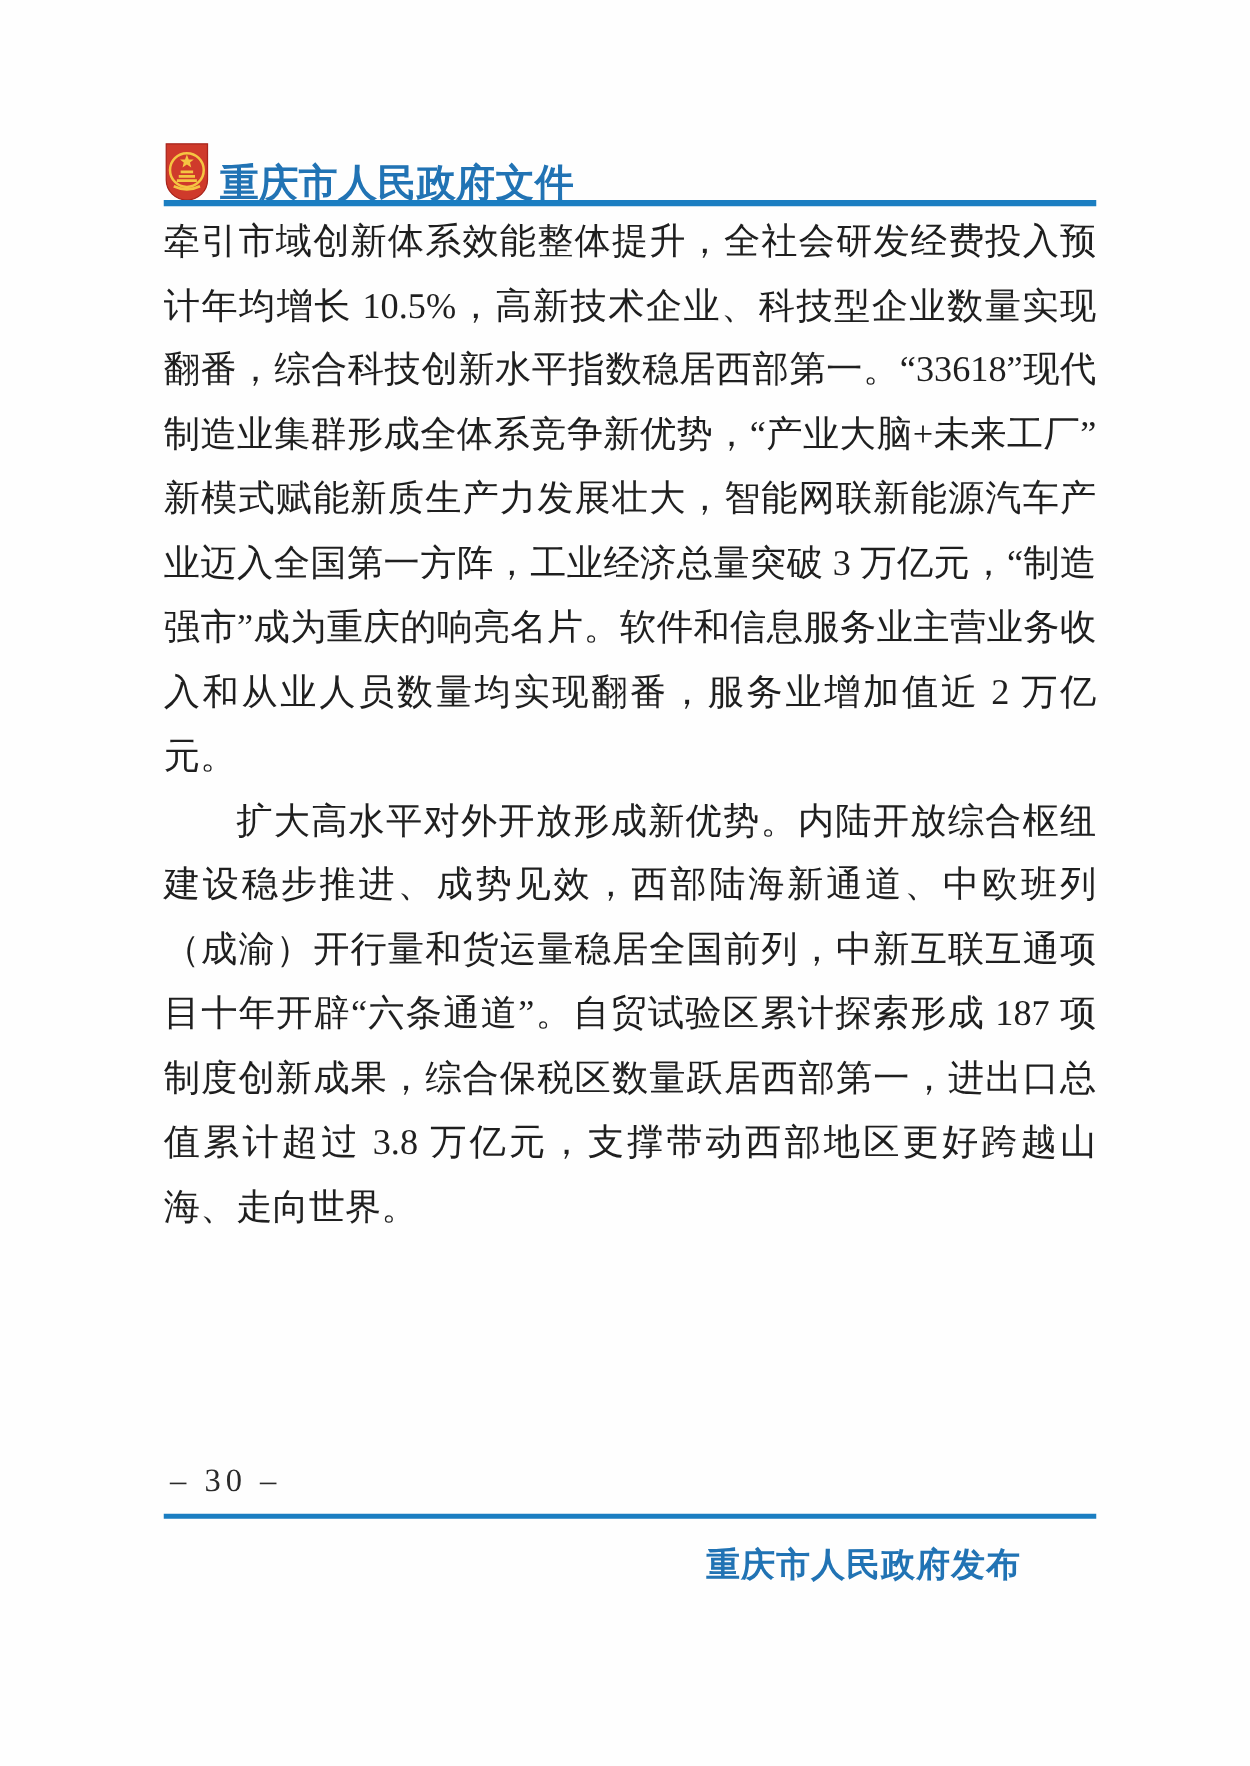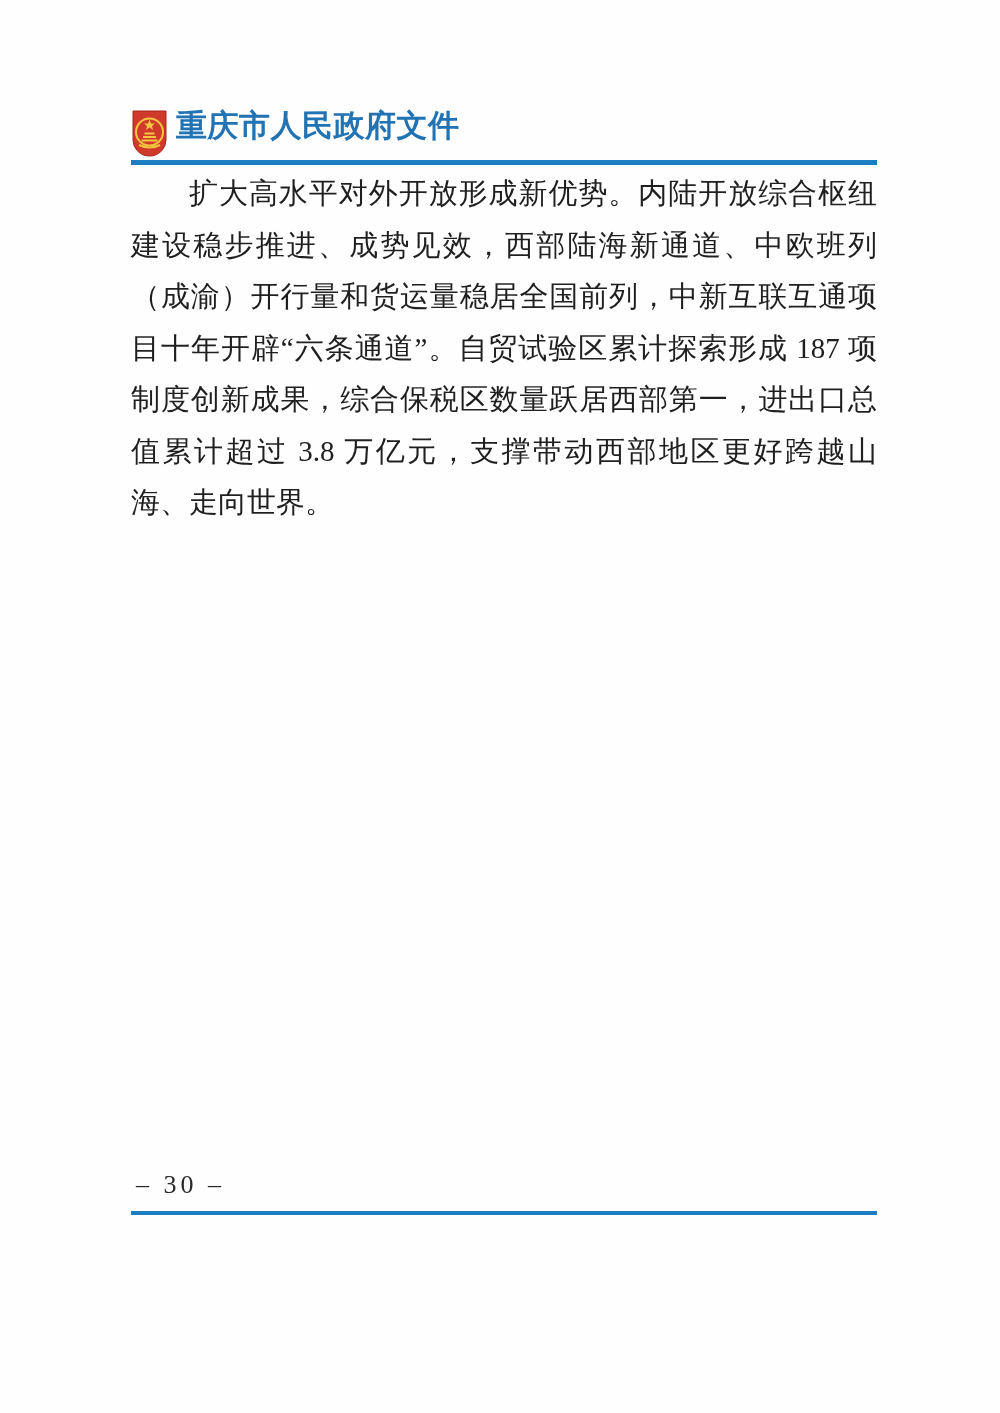--- a/index.html
+++ b/index.html
@@ -17,21 +17,21 @@
   }
 
   
   .doc-header {
     position: absolute;
     left: 131px;
     top: 110px;
     width: 746px;
     height: 52px;
     display: flex;
-    align-items: flex-start;
+    align-items: flex-end;
   }
   .emblem {
     width: 37px;
     height: 48px;
     margin-right: 8px;
     flex: 0 0 auto;
     display: inline-block;
   }
   .doc-title {
     margin: 0;
@@ -117,21 +117,23 @@
         <path d="M10.5 30.5 h16 M12 27 h13 M13.5 23.5 h10" stroke="#f5c542" stroke-width="2.2" fill="none"></path>
         <path d="M8 35 q10.5 5 21 0" stroke="#f5c542" stroke-width="2" fill="none"></path>
       </svg>
     </span>
     <h1 class="doc-title">重庆市人民政府文件</h1>
   </header>
 
   <div class="header-rule"></div>
 
   <main class="doc-body">
+    <p>牵引市域创新体系效能整体提升，全社会研发经费投入预计年均增长 10.5%，高新技术企业、科技型企业数量实现翻番，综合科技创新水平指数稳居西部第一。“33618”现代制造业集群形成全体系竞争新优势，“产业大脑+未来工厂”新模式赋能新质生产力发展壮大，智能网联新能源汽车产业迈入全国第一方阵，工业经济总量突破 3 万亿元，“制造强市”成为重庆的响亮名片。软件和信息服务业主营业务收入和从业人员数量均实现翻番，服务业增加值近 2 万亿元。</p>
     <p class="indent">扩大高水平对外开放形成新优势。内陆开放综合枢纽建设稳步推进、成势见效，西部陆海新通道、中欧班列（成渝）开行量和货运量稳居全国前列，中新互联互通项目十年开辟“六条通道”。自贸试验区累计探索形成 187 项制度创新成果，综合保税区数量跃居西部第一，进出口总值累计超过 3.8 万亿元，支撑带动西部地区更好跨越山海、走向世界。</p>
   </main>
 
   <div class="page-number">– 30 –</div>
 
   <div class="footer-rule"></div>
 
+  <div class="publisher">重庆市人民政府发布</div>
 
 </div>
 
 </body></html>

